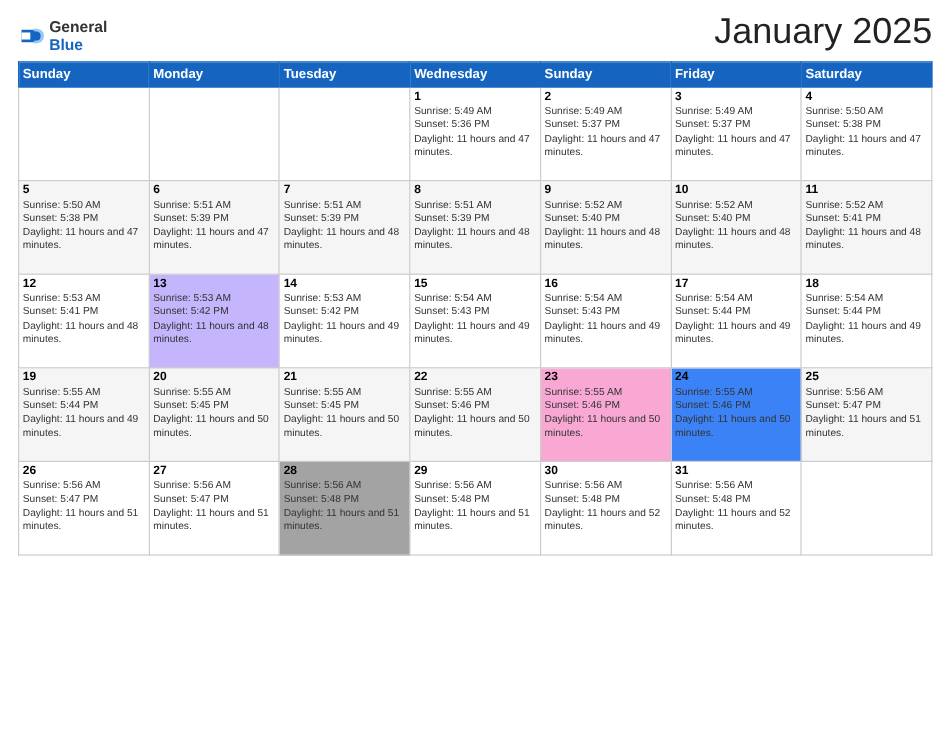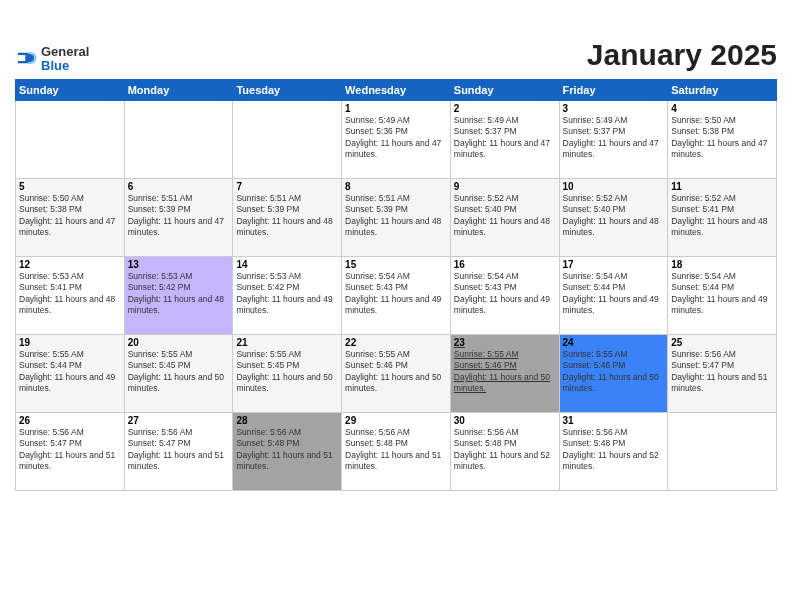--- a/index.html
+++ b/index.html
@@ -14,38 +14,37 @@
       width: 792px;
       height: 612px;
       padding: 10px 15px;
       background: #fff;
     }
     .header-area {
       display: flex;
       justify-content: space-between;
       align-items: flex-start;
       margin-bottom: 6px;
-      margin-top: 28px;
     }
     .logo {
       display: flex;
       align-items: center;
       gap: 4px;
       margin-top: 4px;
     }
     .logo-icon {
       width: 22px;
       height: 22px;
     }
     .title-area {
       text-align: right;
     }
     .cal-title {
       font-size: 30px;
-      font-weight: bold;
+      font-weight: normal;
       color: #222;
       line-height: 1.1;
     }
     .cal-subtitle {
       font-size: 13px;
       color: #444;
     }
     table {
       width: 100%;
       border-collapse: collapse;
@@ -266,21 +265,21 @@
             <div class="cell-content" style="white-space: pre-line;">Sunrise: 5:55 AM
 Sunset: 5:45 PM
 Daylight: 11 hours and 50 minutes.</div>
           </td>
           <td style="background: rgb(245, 245, 245);">
             <span class="day-num">22</span>
             <div class="cell-content" style="white-space: pre-line;">Sunrise: 5:55 AM
 Sunset: 5:46 PM
 Daylight: 11 hours and 50 minutes.</div>
           </td>
-          <td style="background: #a3a3a3; text-decoration: underline;">
+          <td style="background: #f9a8d4;">
             <span class="day-num">23</span>
             <div class="cell-content" style="white-space: pre-line;">Sunrise: 5:55 AM
 Sunset: 5:46 PM
 Daylight: 11 hours and 50 minutes.</div>
           </td>
           <td style="background: #3b82f6;">
             <span class="day-num">24</span>
             <div class="cell-content" style="white-space: pre-line;">Sunrise: 5:55 AM
 Sunset: 5:46 PM
 Daylight: 11 hours and 50 minutes.</div>

